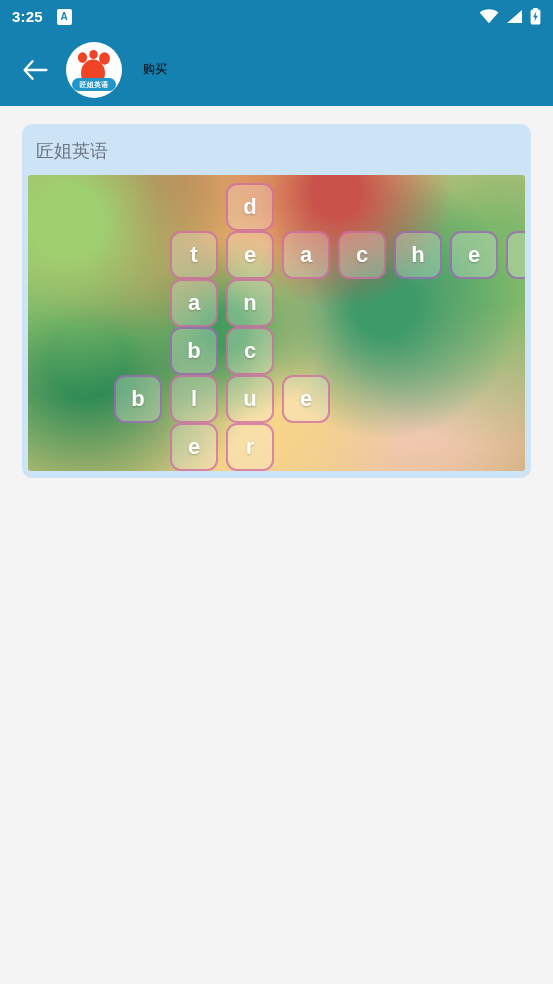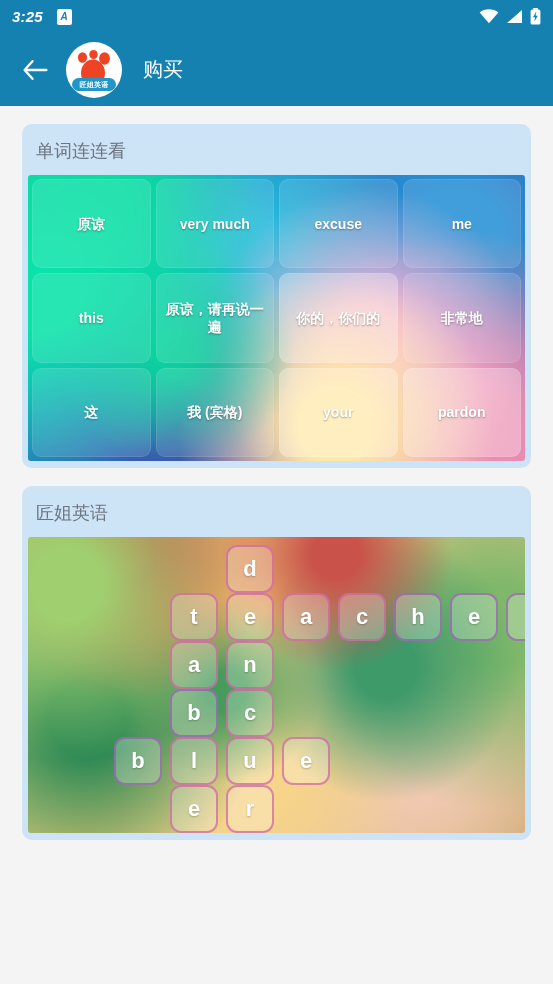--- a/index.html
+++ b/index.html
@@ -8,21 +8,21 @@
     background:#f4f4f4;
     font-family:"Liberation Sans","DejaVu Sans",sans-serif;
     overflow:hidden;
     position:relative;
   }
 
   
   .statusbar{
     height:33px; background:#1481b0; color:#ffffff;
     display:flex; align-items:center; padding:0 12px;
-    font-size:15px; font-weight:bold; letter-spacing:.2px;font-style:italic;
+    font-size:15px; font-weight:bold; letter-spacing:.2px;
   }
   .sb-time{ margin-right:14px; }
   .sb-abadge{
     width:15px; height:16px; border:2px solid #fff; border-radius:2px;
     font-size:10px; font-weight:bold; color:#1481b0; background:#fff;
     display:flex; align-items:center; justify-content:center; line-height:1;
   }
   .sb-right{ margin-left:auto; display:flex; align-items:center; gap:7px; }
   .ico-wifi{ width:20px; height:15px; position:relative; }
   .ico-wifi svg,.ico-cell svg,.ico-batt svg{ display:block; }
@@ -45,21 +45,21 @@
   .logo-banner{
     position:absolute; left:6px; right:6px; bottom:7px; height:13px;
     background:#2196c9; border-radius:7px; color:#fff;
     font-size:7px; line-height:13px; text-align:center;
     letter-spacing:.3px; font-weight:bold; white-space:nowrap; overflow:hidden;
   }
   .titles{ flex:1 1 auto; min-width:0; }
   .title-main{ font-size:21px; line-height:25px; white-space:nowrap; }
   .title-sub{ font-size:16px; line-height:21px; margin-top:1px; }
   .buybtn{
-    flex:0 0 auto; font-size:20px; color:#ffffff; padding:6px 4px 6px 10px;
+    flex:0 0 auto; font-size:12px; color:#000000; padding:6px 4px 6px 10px;
     cursor:pointer; white-space:nowrap;
   }
 
   
   .page{ padding:0 22px; }
   .card{
     background:#cde3f6; border-radius:10px; margin-top:18px;
     overflow:hidden; padding-bottom:7px;
   }
   .card-title{
@@ -178,39 +178,20 @@
     </span>
     <span class="logo-banner">匠姐英语</span>
   </div>
 
 
   <div class="buybtn">购买</div>
 </div>
 
 <div class="page">
 
-  <div class="card">
-    <div class="card-title">单词连连看</div>
-    <div class="board board-connect">
-      <div class="grid-connect" id="grid-connect">
-          <div class="tile-word">原谅</div>
-          <div class="tile-word">very much</div>
-          <div class="tile-word">excuse</div>
-          <div class="tile-word">me</div>
-          <div class="tile-word">this</div>
-          <div class="tile-word">原谅，请再说一遍</div>
-          <div class="tile-word pale">你的，你们的</div>
-          <div class="tile-word">非常地</div>
-          <div class="tile-word">这</div>
-          <div class="tile-word">我 (宾格)</div>
-          <div class="tile-word pale">your</div>
-          <div class="tile-word pale">pardon</div>
-        </div>
-    </div>
-  </div>
 
   <div class="card">
     <div class="card-title">匠姐英语</div>
     <div class="board board-cross">
       <div class="grid-cross" id="grid-cross">
           <div class="cell" style="left: 198px; top: 8px;">d</div>
           <div class="cell" style="left: 142px; top: 56px;">t</div>
           <div class="cell" style="left: 198px; top: 56px;">e</div>
           <div class="cell" style="left: 254px; top: 56px;">a</div>
           <div class="cell" style="left: 310px; top: 56px;">c</div>

